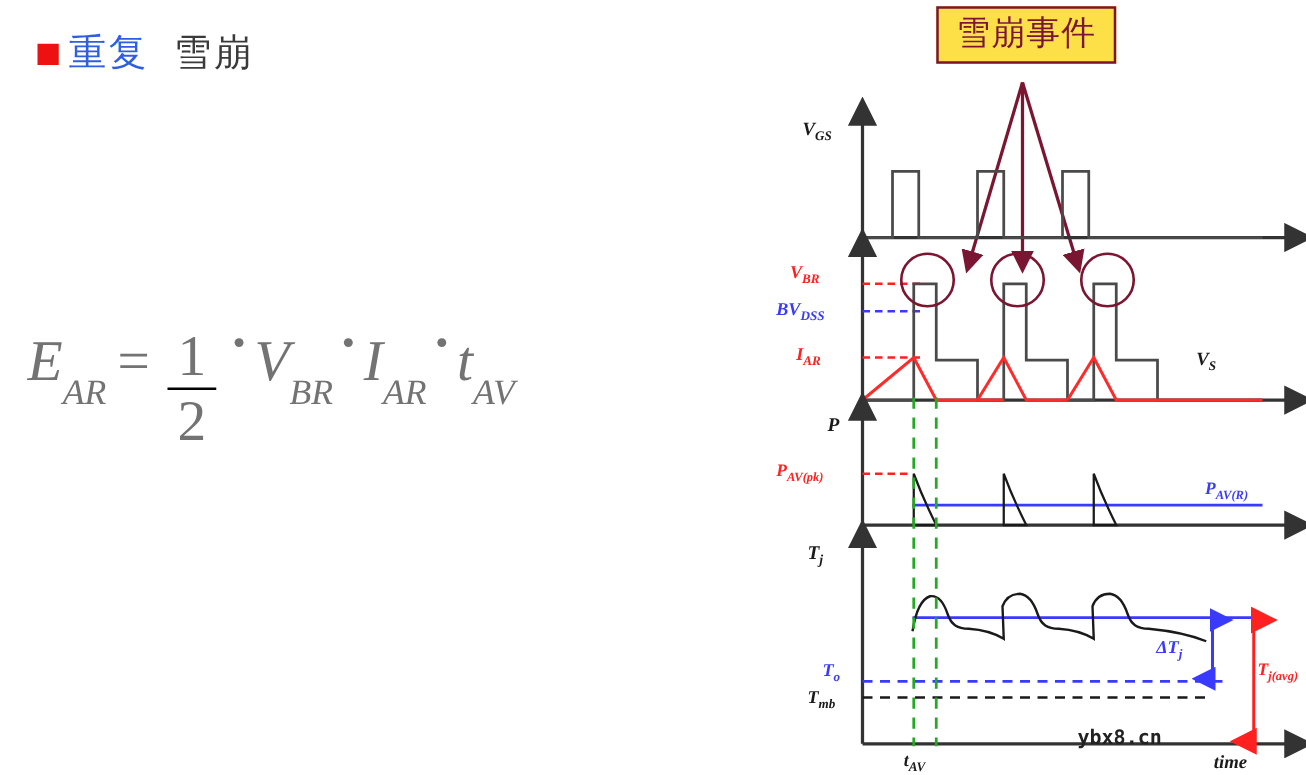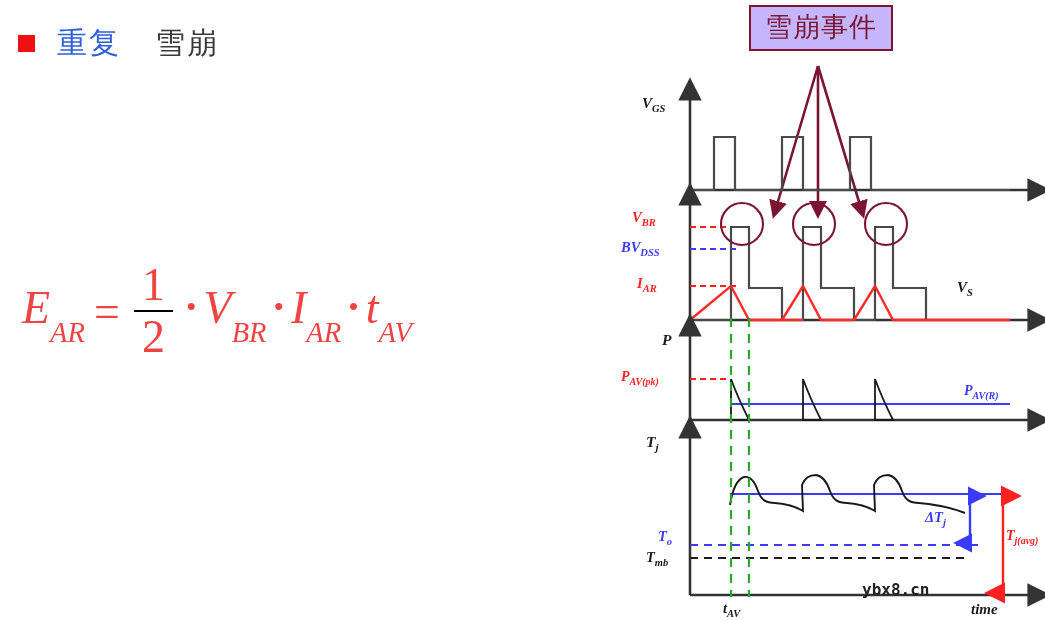--- a/index.html
+++ b/index.html
@@ -16,25 +16,25 @@
   }
   .slide {
     position: absolute;
     left: 0; top: 0;
     width: 1045px;
     height: 620px;
   }
   
   #title-row {
     position: absolute;
-    left: 18px;
+    left: 30px;
     top: 28px;
     display: flex;
     align-items: center;
-    gap: 22px;
+    gap: 8px;
   }
   #title-bullet {
     width: 17px;
     height: 17px;
     background: #ee1111;
     display: inline-block;
   }
   .title-cn-blue {
     font-family: "DejaVu Sans", sans-serif;
     font-size: 30px;
@@ -49,25 +49,24 @@
     letter-spacing: 2px;
     line-height: 1;
     margin-left: 12px;
   }
   
   #formula {
     position: absolute;
     left: 22px;
     top: 262px;
     display: flex;
-    align-items: center;
     font-family: "Liberation Serif", serif;
     font-style: italic;
     font-size: 46px;
-    color: #ef4444;
+    color: #737373;
     white-space: nowrap;
   }
   #formula .sub {
     font-size: 0.62em;
     vertical-align: sub;
     position: relative;
     top: 0.30em;
     font-style: italic;
   }
   #formula .op {
@@ -102,21 +101,21 @@
     width: 425px;
     height: 620px;
   }
   #diagram svg { display: block; }
   
   #callout-box {
     position: absolute;
     left: 749px;
     top: 5px;
     border: 2.5px solid #7b1632;
-    background: #c4b5fd;
+    background: #fde047;
     padding: 5px 14px 7px 14px;
     box-sizing: border-box;
   }
   #callout-text {
     font-family: "DejaVu Sans", sans-serif;
     font-size: 27px;
     color: #7b1632;
     letter-spacing: 1px;
     line-height: 1.1;
     white-space: nowrap;

